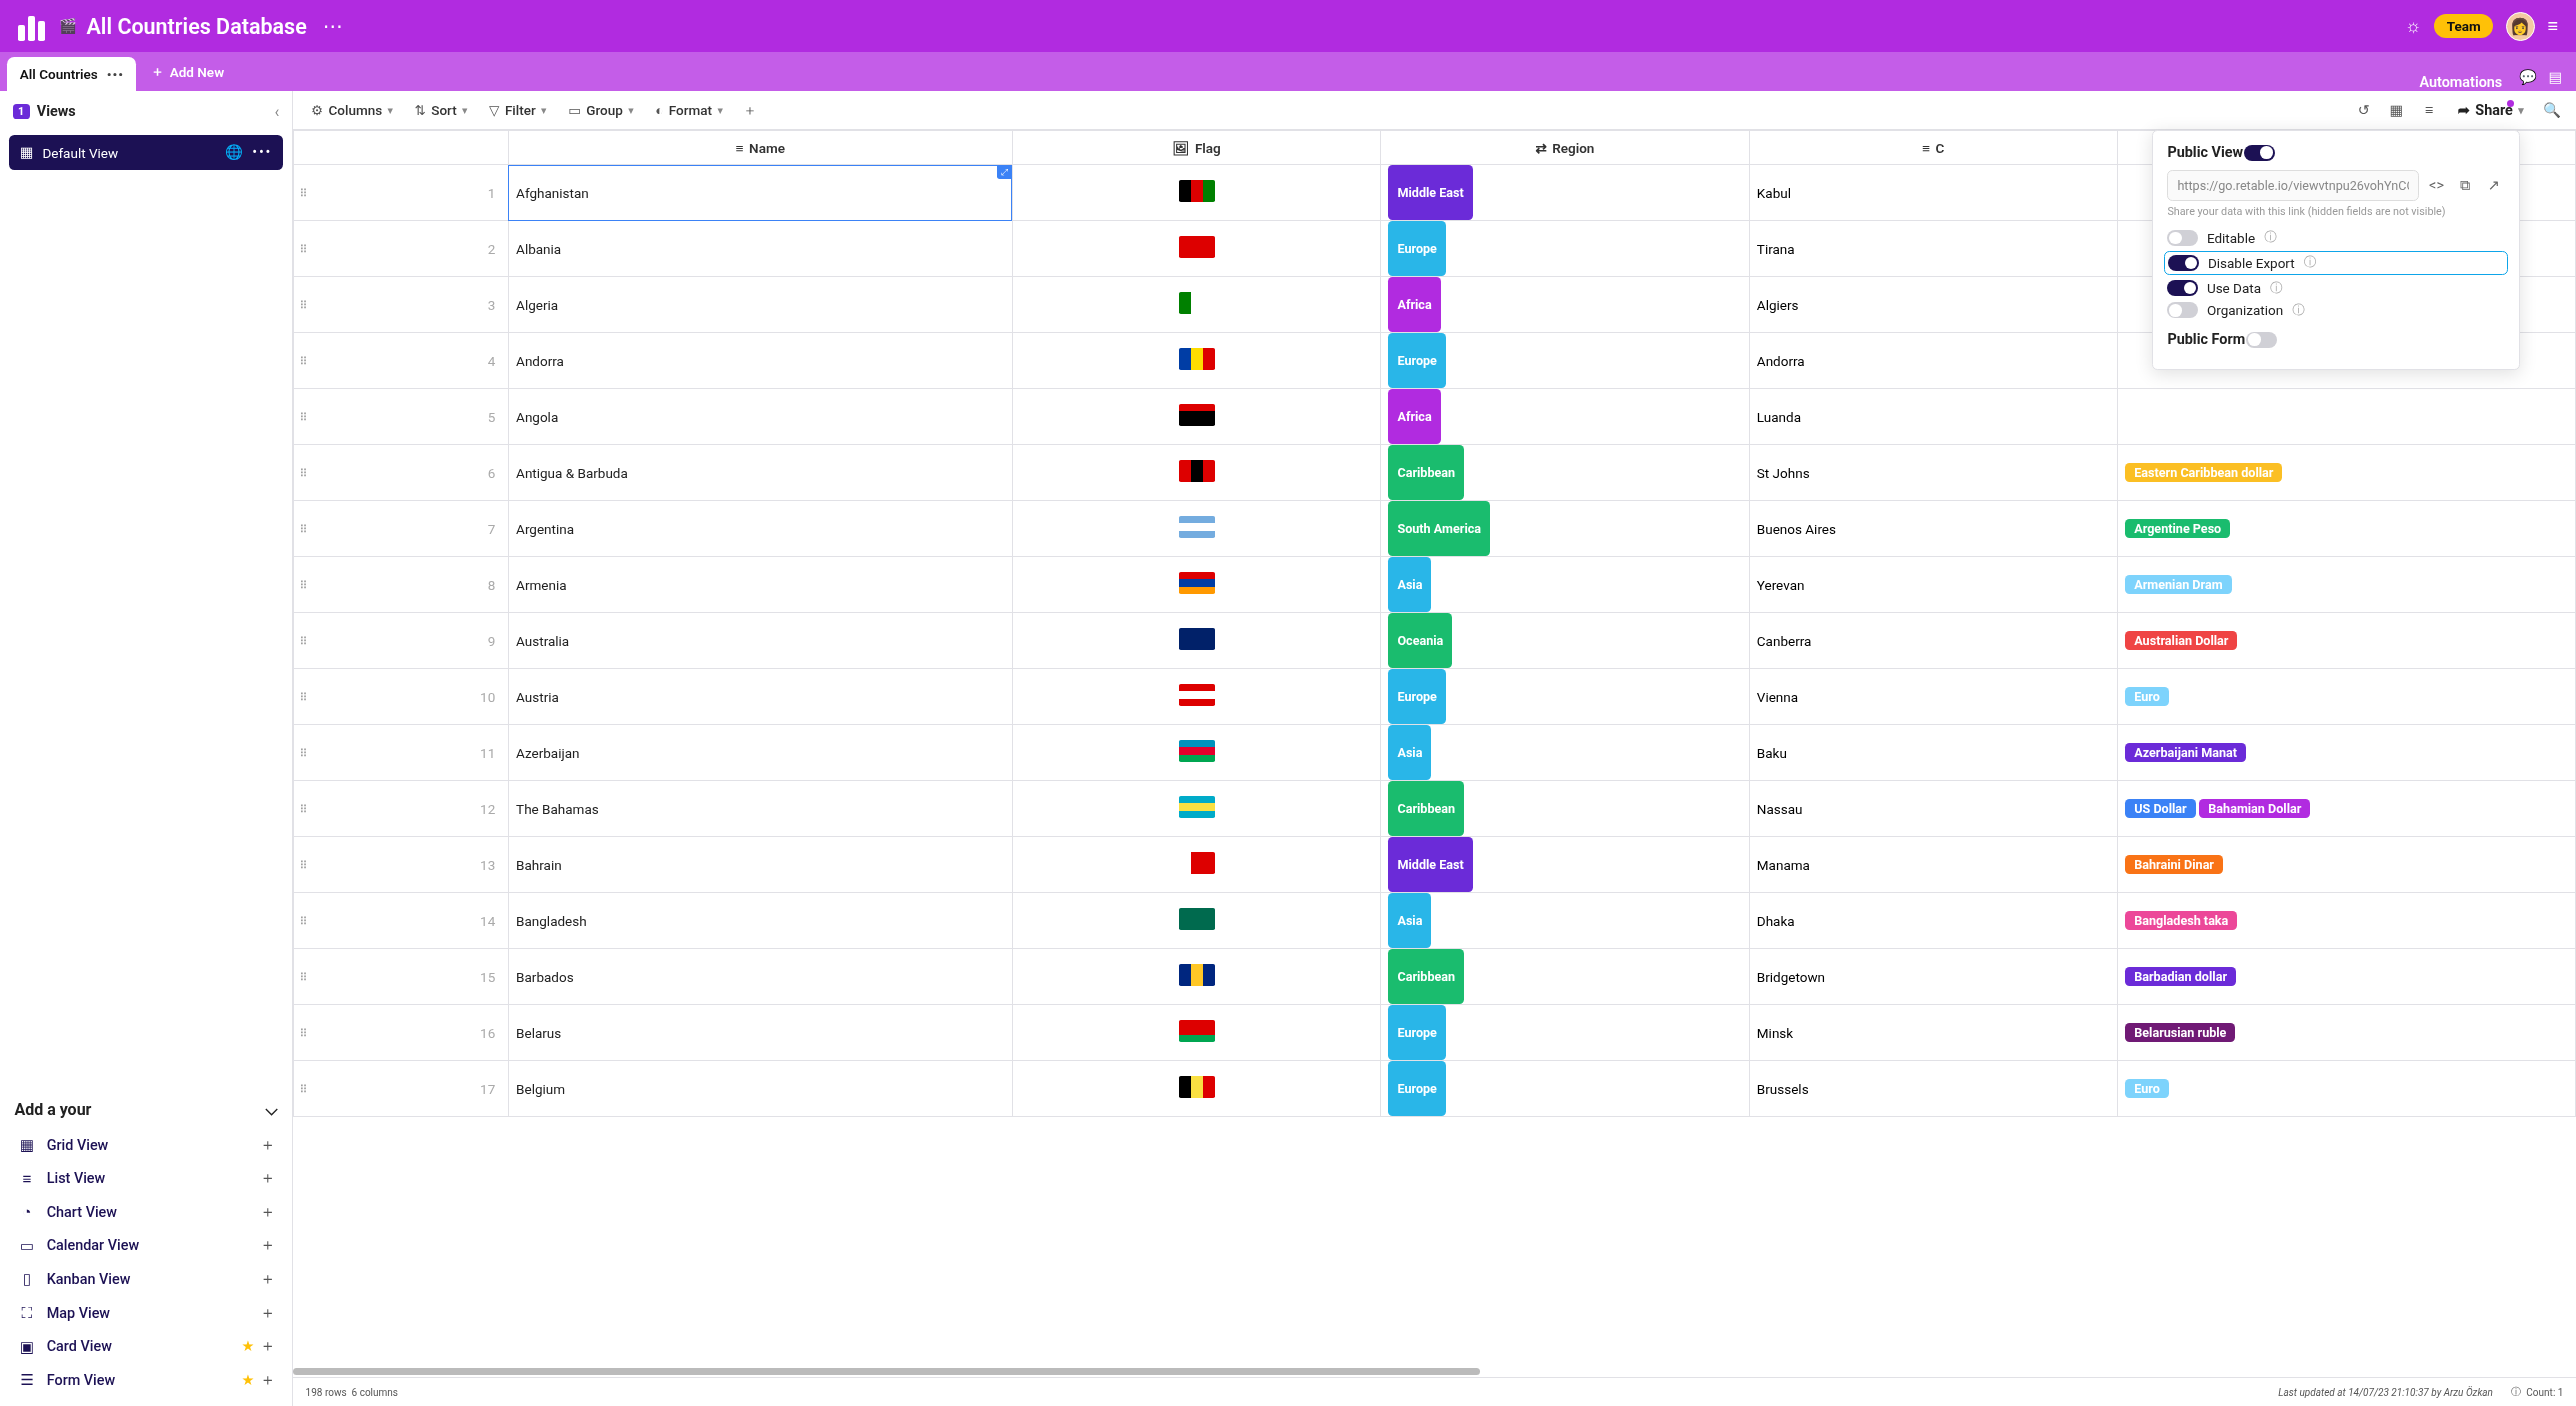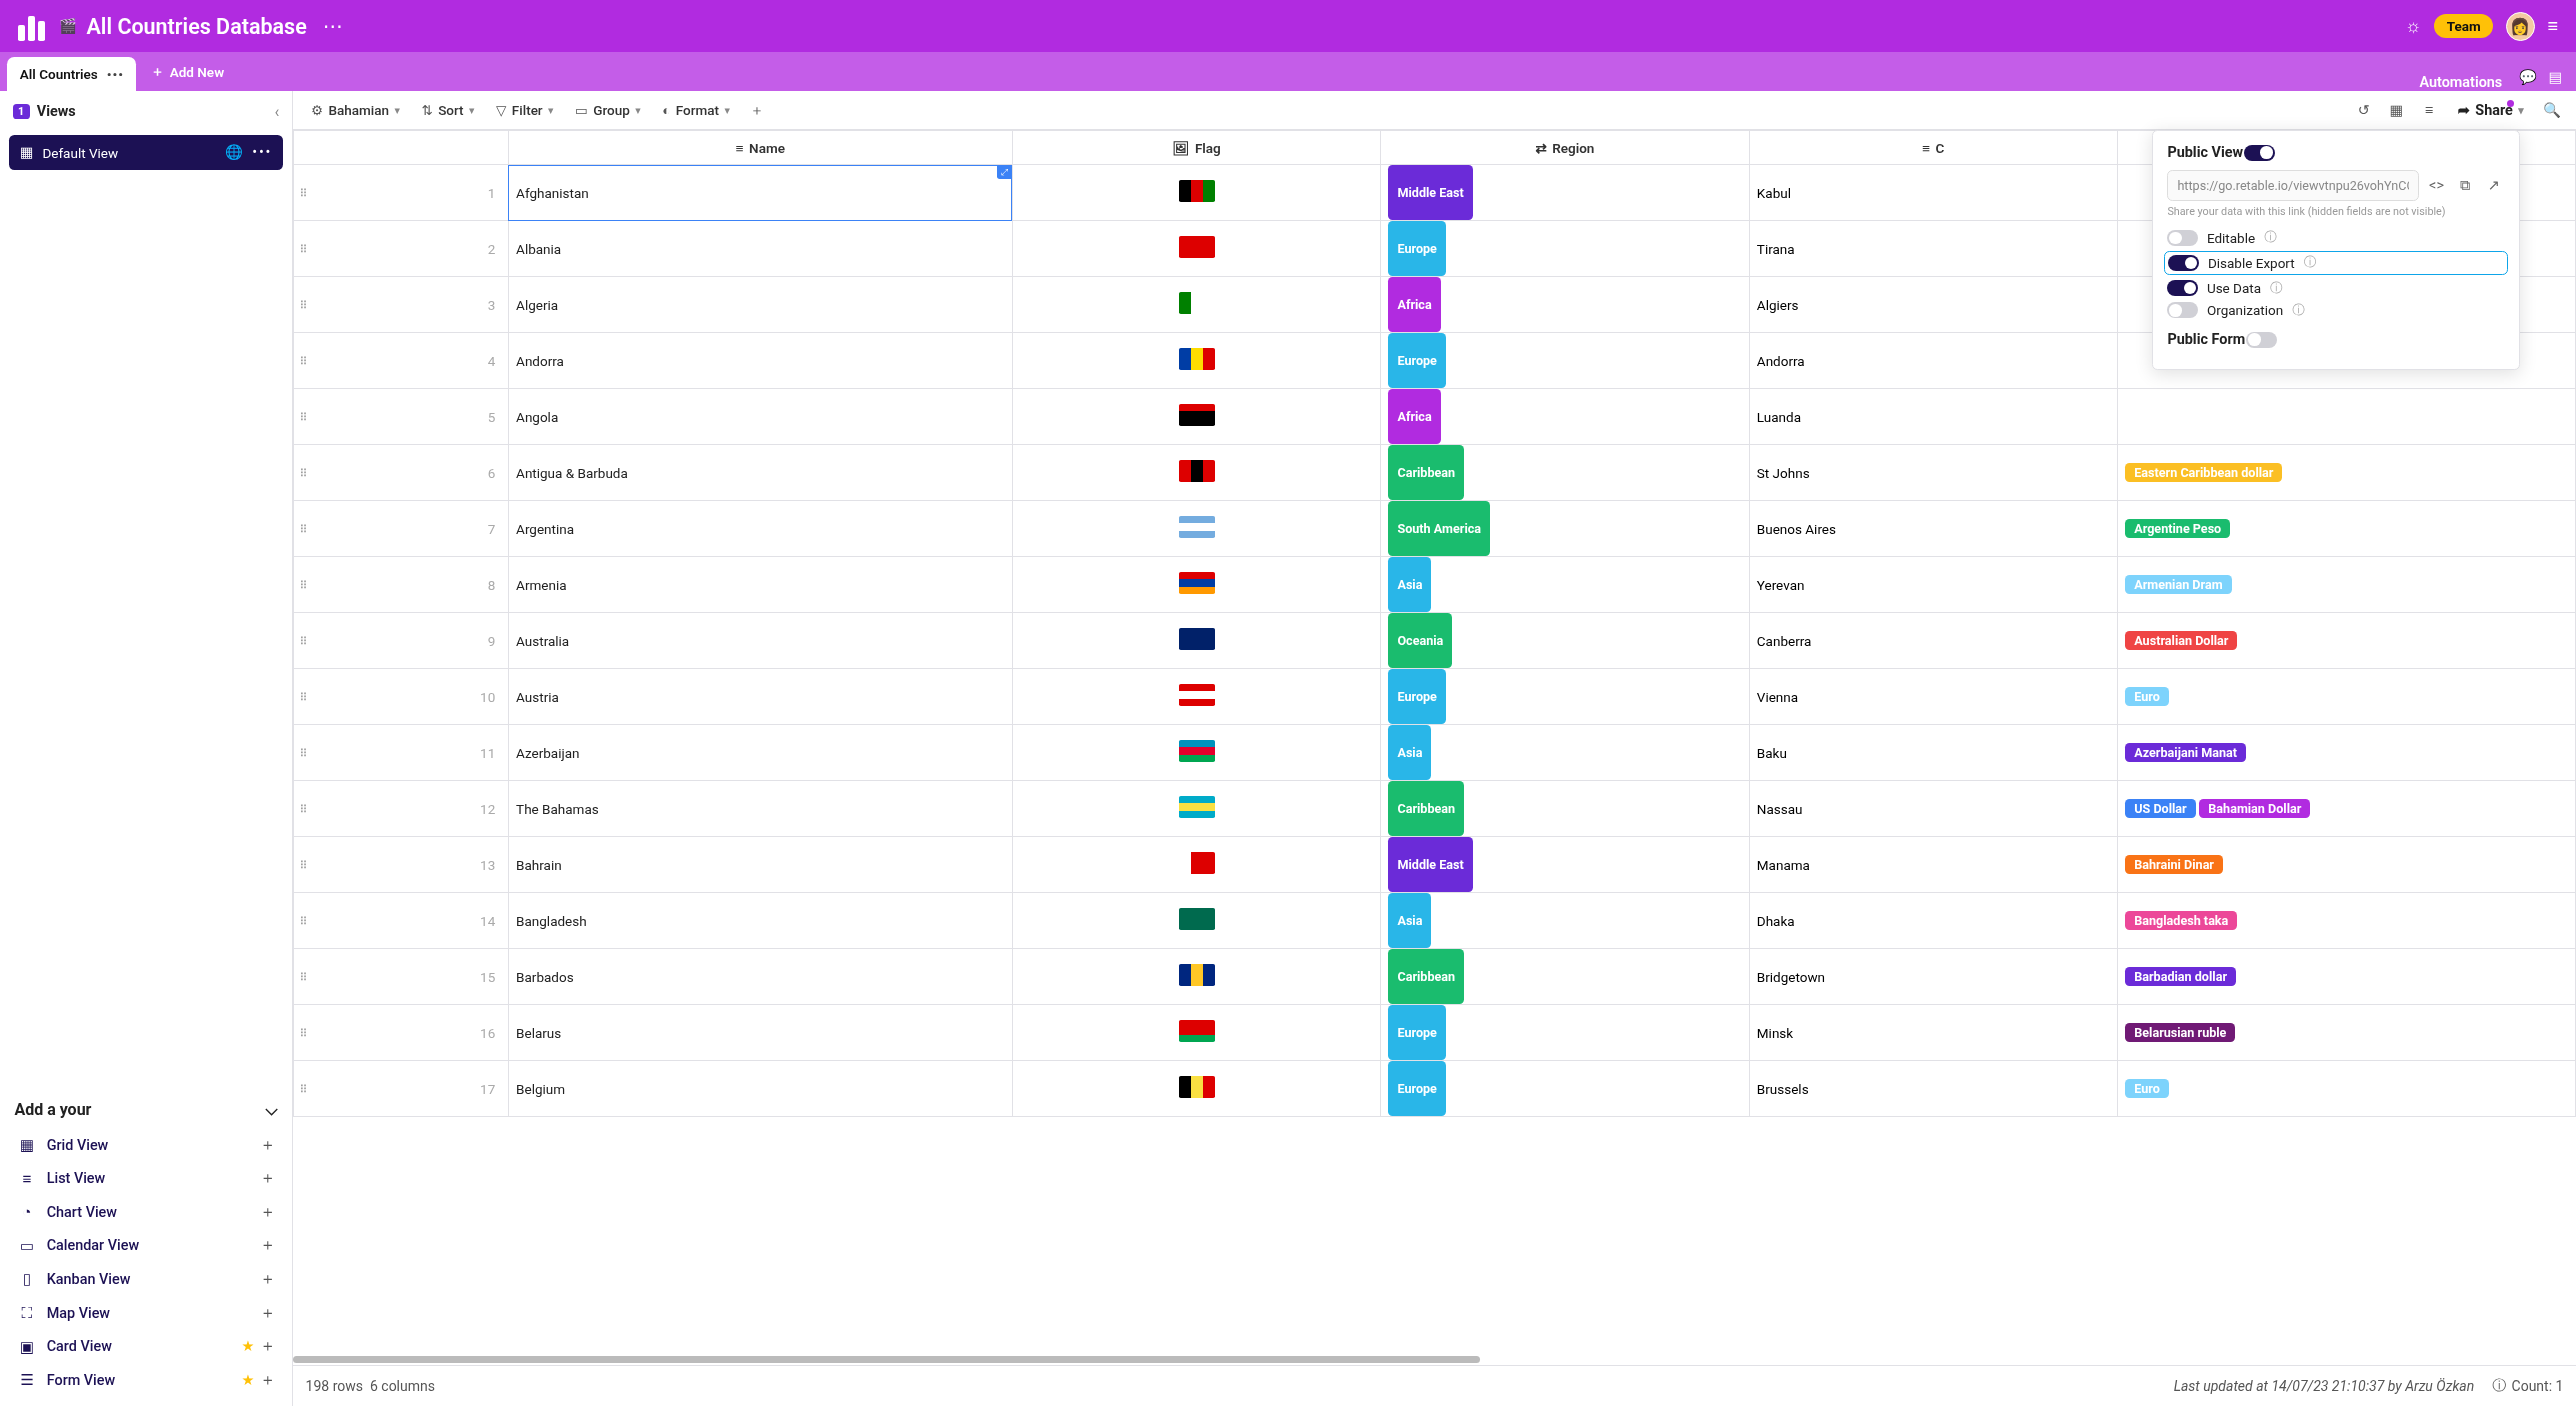--- a/index.html
+++ b/index.html
@@ -64,21 +64,21 @@
 td{height:33px;padding:0 7.2px}
 td.idx{color:#aaa;text-align:right;padding-right:12.6px;position:relative}
 td.idx .drag{position:absolute;left:5.4px;top:50%;transform:translateY(-50%);color:#999;font-size:10.8px}
 td.name{color:#222}
 tr.selected td.name{outline:1.8px solid #3b82f6;outline-offset:-1.8px;position:relative}
 .expand-handle{position:absolute;top:0;right:0;width:14.4px;height:14.4px;background:#3b82f6;color:#fff;font-size:9px;display:flex;align-items:center;justify-content:center;border-radius:0 0 0 2.7px}
 .flag{width:36px;height:21.5px;display:inline-block;border-radius:1.8px}
 .pill{display:inline-block;padding:20px 9px;border-radius:4.5px;color:#fff;font-weight:700;font-size:12.6px}
 .pill.me{background:#6b2bd8}.pill.eu{background:#29b6e8}.pill.af{background:#b12be0}.pill.ca{background:#1abc6e}.pill.sa{background:#1abc6e}.pill.as{background:#29b6e8}.pill.oc{background:#1abc6e}
 .cpill{display:inline-block;padding:1.8px 9px;border-radius:4.5px;color:#fff;font-weight:700;font-size:12.6px;margin-right:3.6px}
-.statusbar{height:41px;border-top:0.9px solid #e1e1e6;display:flex;align-items:center;padding:0 12.6px;font-size:14px;color:#555}
+.statusbar{height:29px;border-top:0.9px solid #e1e1e6;display:flex;align-items:center;padding:0 12.6px;font-size:10px;color:#555}
 .statusbar .spacer{flex:1}
 .statusbar .st{display:flex;align-items:center;gap:5.4px}
 .share-panel{position:absolute;top:39px;right:56px;width:368px;background:#fff;border:0.9px solid #e1e1e6;border-radius:5.4px;box-shadow:0 3.6px 18px rgba(0,0,0,.12);padding:12.6px 14.4px;z-index:50}
 .sp-row{display:flex;align-items:flex-end;gap:1px;margin-bottom:9px}
 .sp-row .lab{font-weight:700;font-size:14.4px;color:#222}
 .toggle{width:30.5px;height:16px;background:#1c1154;border-radius:9px;position:relative;cursor:pointer}
 .toggle.off{background:#d0d0d6}
 .toggle .knob{width:12.6px;height:12.6px;background:#fff;border-radius:50%;position:absolute;top:1.8px;right:1.8px}
 .toggle.off .knob{left:1.8px;right:auto}
 .url-row{display:flex;align-items:center;gap:7.2px;margin:3.6px 0}
@@ -188,21 +188,21 @@
             <span class="star">★</span>
             <span class="plus">＋</span>
           </div>
         </div>
     </div>
 
     <div class="content">
       <div class="toolbar">
         <div class="tbtn">
             <span class="ic">⚙</span>
-            <span>Bahamian</span>
+            <span>Columns</span>
             <span class="chev">▾</span>
           </div>
         <div class="tbtn">
             <span class="ic">⇅</span>
             <span>Sort</span>
             <span class="chev">▾</span>
           </div>
         <div class="tbtn">
             <span class="ic">▽</span>
             <span>Filter</span>

